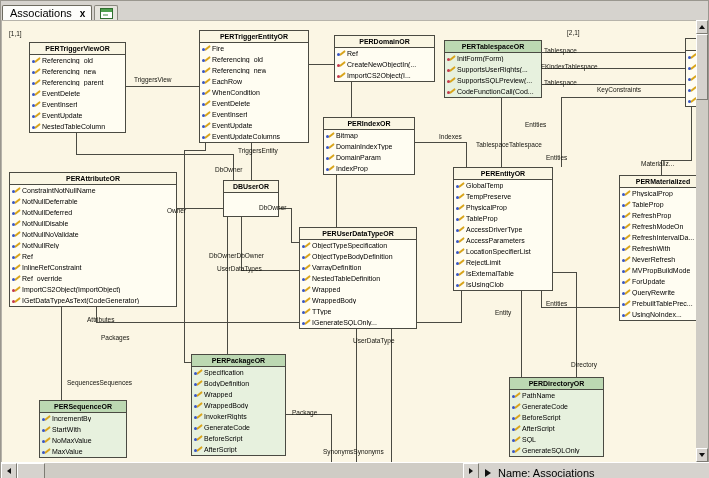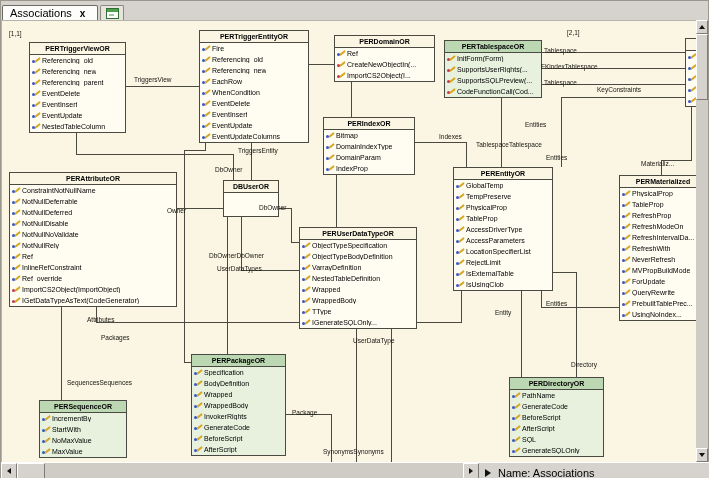--- a/index.html
+++ b/index.html
@@ -1,21 +1,21 @@
 <!DOCTYPE html>
 <html><head>
 <meta charset="utf-8">
 <style>
   html,body{margin:0;padding:0;}
   body{width:709px;height:478px;font-family:"Liberation Sans",sans-serif;background:#d6d3ce;position:relative;overflow:hidden;}
   .window{width:709px;height:478px;position:relative;border:1px solid #9a978f;box-sizing:border-box;background:#d6d3ce;}
 
   
   .tab-bar{height:19px;display:flex;align-items:flex-end;background:#d6d3ce;border-bottom:1px solid #8a887f;padding-left:1px;}
-  .tab{background:#fdfdfb;border:1px solid #6d6b60;border-bottom:none;border-radius:2px 2px 0 0;padding:2px 12px 2px 7px;font-size:11px;display:flex;align-items:center;gap:8px;height:15px;box-sizing:border-box;}
+  .tab{background:#fdfdfb;border:1px solid #6d6b60;border-bottom:none;border-radius:2px 2px 0 0;padding:2px 6px 2px 7px;font-size:11px;display:flex;align-items:center;gap:8px;height:15px;box-sizing:border-box;}
   .tab-label{white-space:nowrap;}
   .tab-close{font-size:10px;font-weight:bold;line-height:9px;cursor:default;}
   .tab-secondary{width:24px;height:15px;background:#e6e4dd;border:1px solid #8a887f;border-bottom:none;border-radius:2px 2px 0 0;display:flex;align-items:center;justify-content:center;margin-left:2px;box-sizing:border-box;}
   .diagram-glyph{width:11px;height:9px;border:1px solid #2f6e2f;background:#fff;position:relative;display:inline-block;}
   .diagram-glyph::before{content:'';position:absolute;left:0;top:0;width:100%;height:3px;background:#4ea04e;}
   .diagram-glyph::after{content:'';position:absolute;left:2px;top:5px;width:5px;height:2px;background:#9fc89f;}
 
   
   .canvas{position:absolute;left:0;top:19px;width:697px;height:442px;background:#fbf6e4;overflow:hidden;box-shadow:inset 1px 1px 0 #b6b3aa;}
   .canvas svg{position:absolute;left:0;top:0;z-index:1;}

